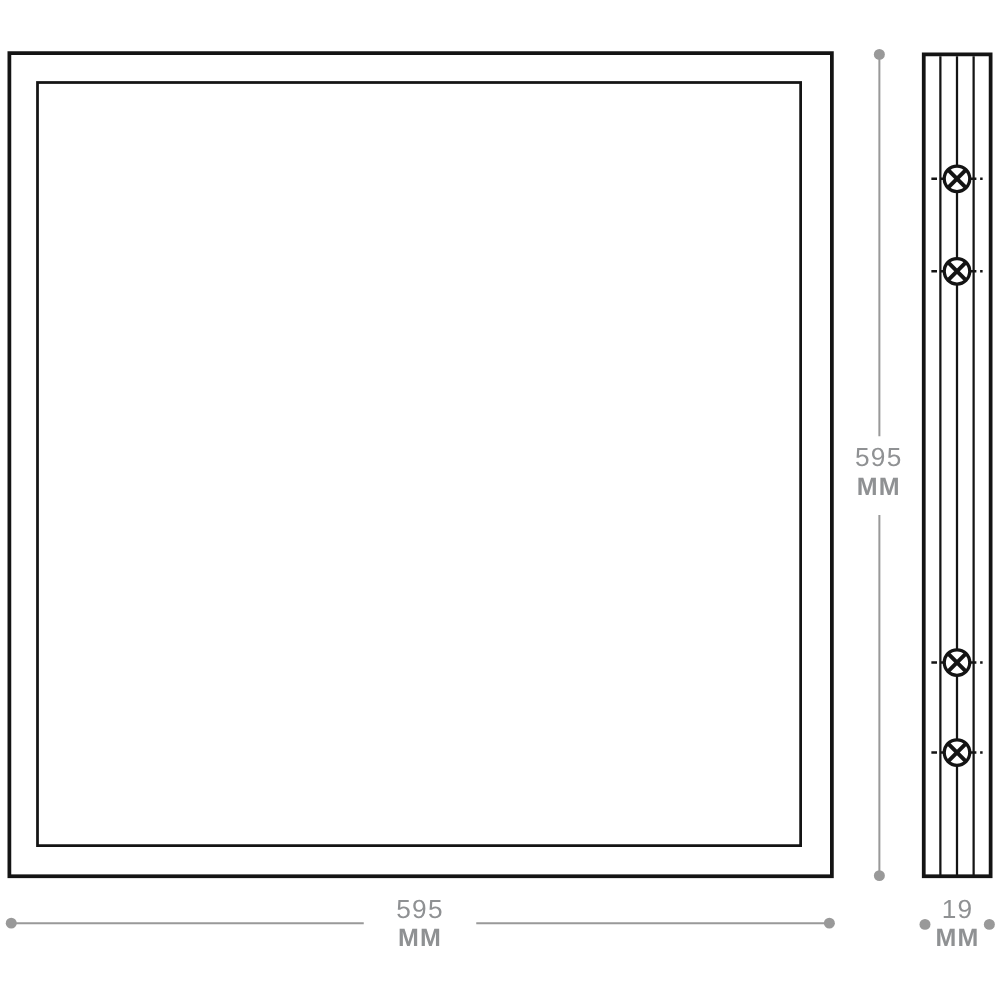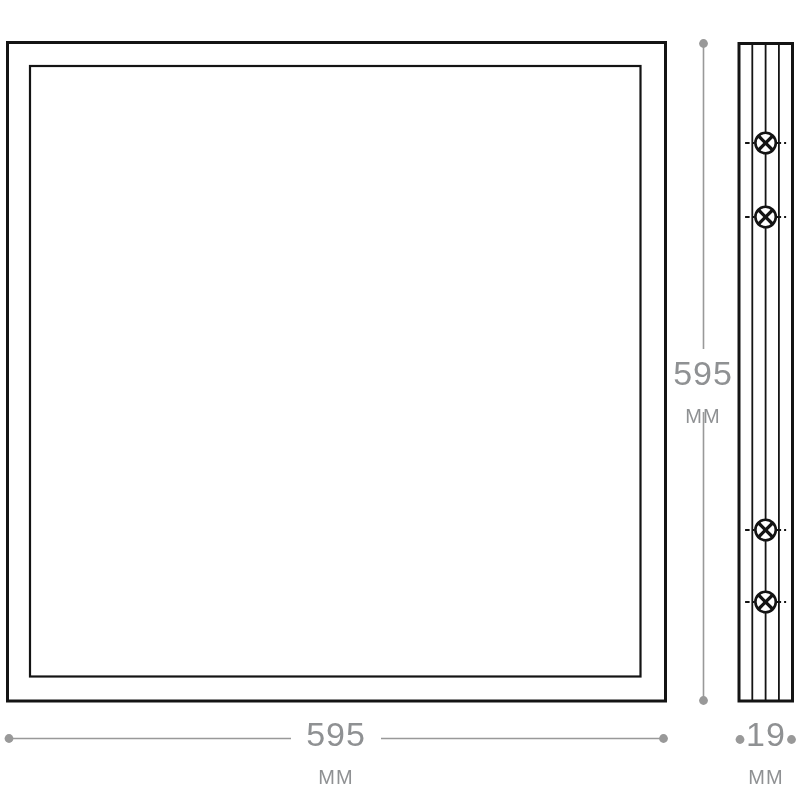--- a/index.html
+++ b/index.html
@@ -29,29 +29,30 @@
 
   
   .dim-label {
     position: absolute;
     width: 120px;
     text-align: center;
     color: #8f9193;
     user-select: none;
   }
   .dim-value {
-    font-size: 34px;
+    font-size: 21px;
     line-height: 1.0;
     letter-spacing: 1px;
   }
   .dim-unit {
     font-size: 20px;
     line-height: 1.0;
     letter-spacing: 1px;
-    margin-top: 16px;
+    margin-top: 3px;
+    font-weight: bold;
   }
   .width-label  { left: 276px; top: 717px; }
   .height-label { left: 643px; top: 356px; }
   .depth-label  { left: 706px; top: 717px; }
 </style>
 </head>
 <body>
 
 <div class="canvas">
 

